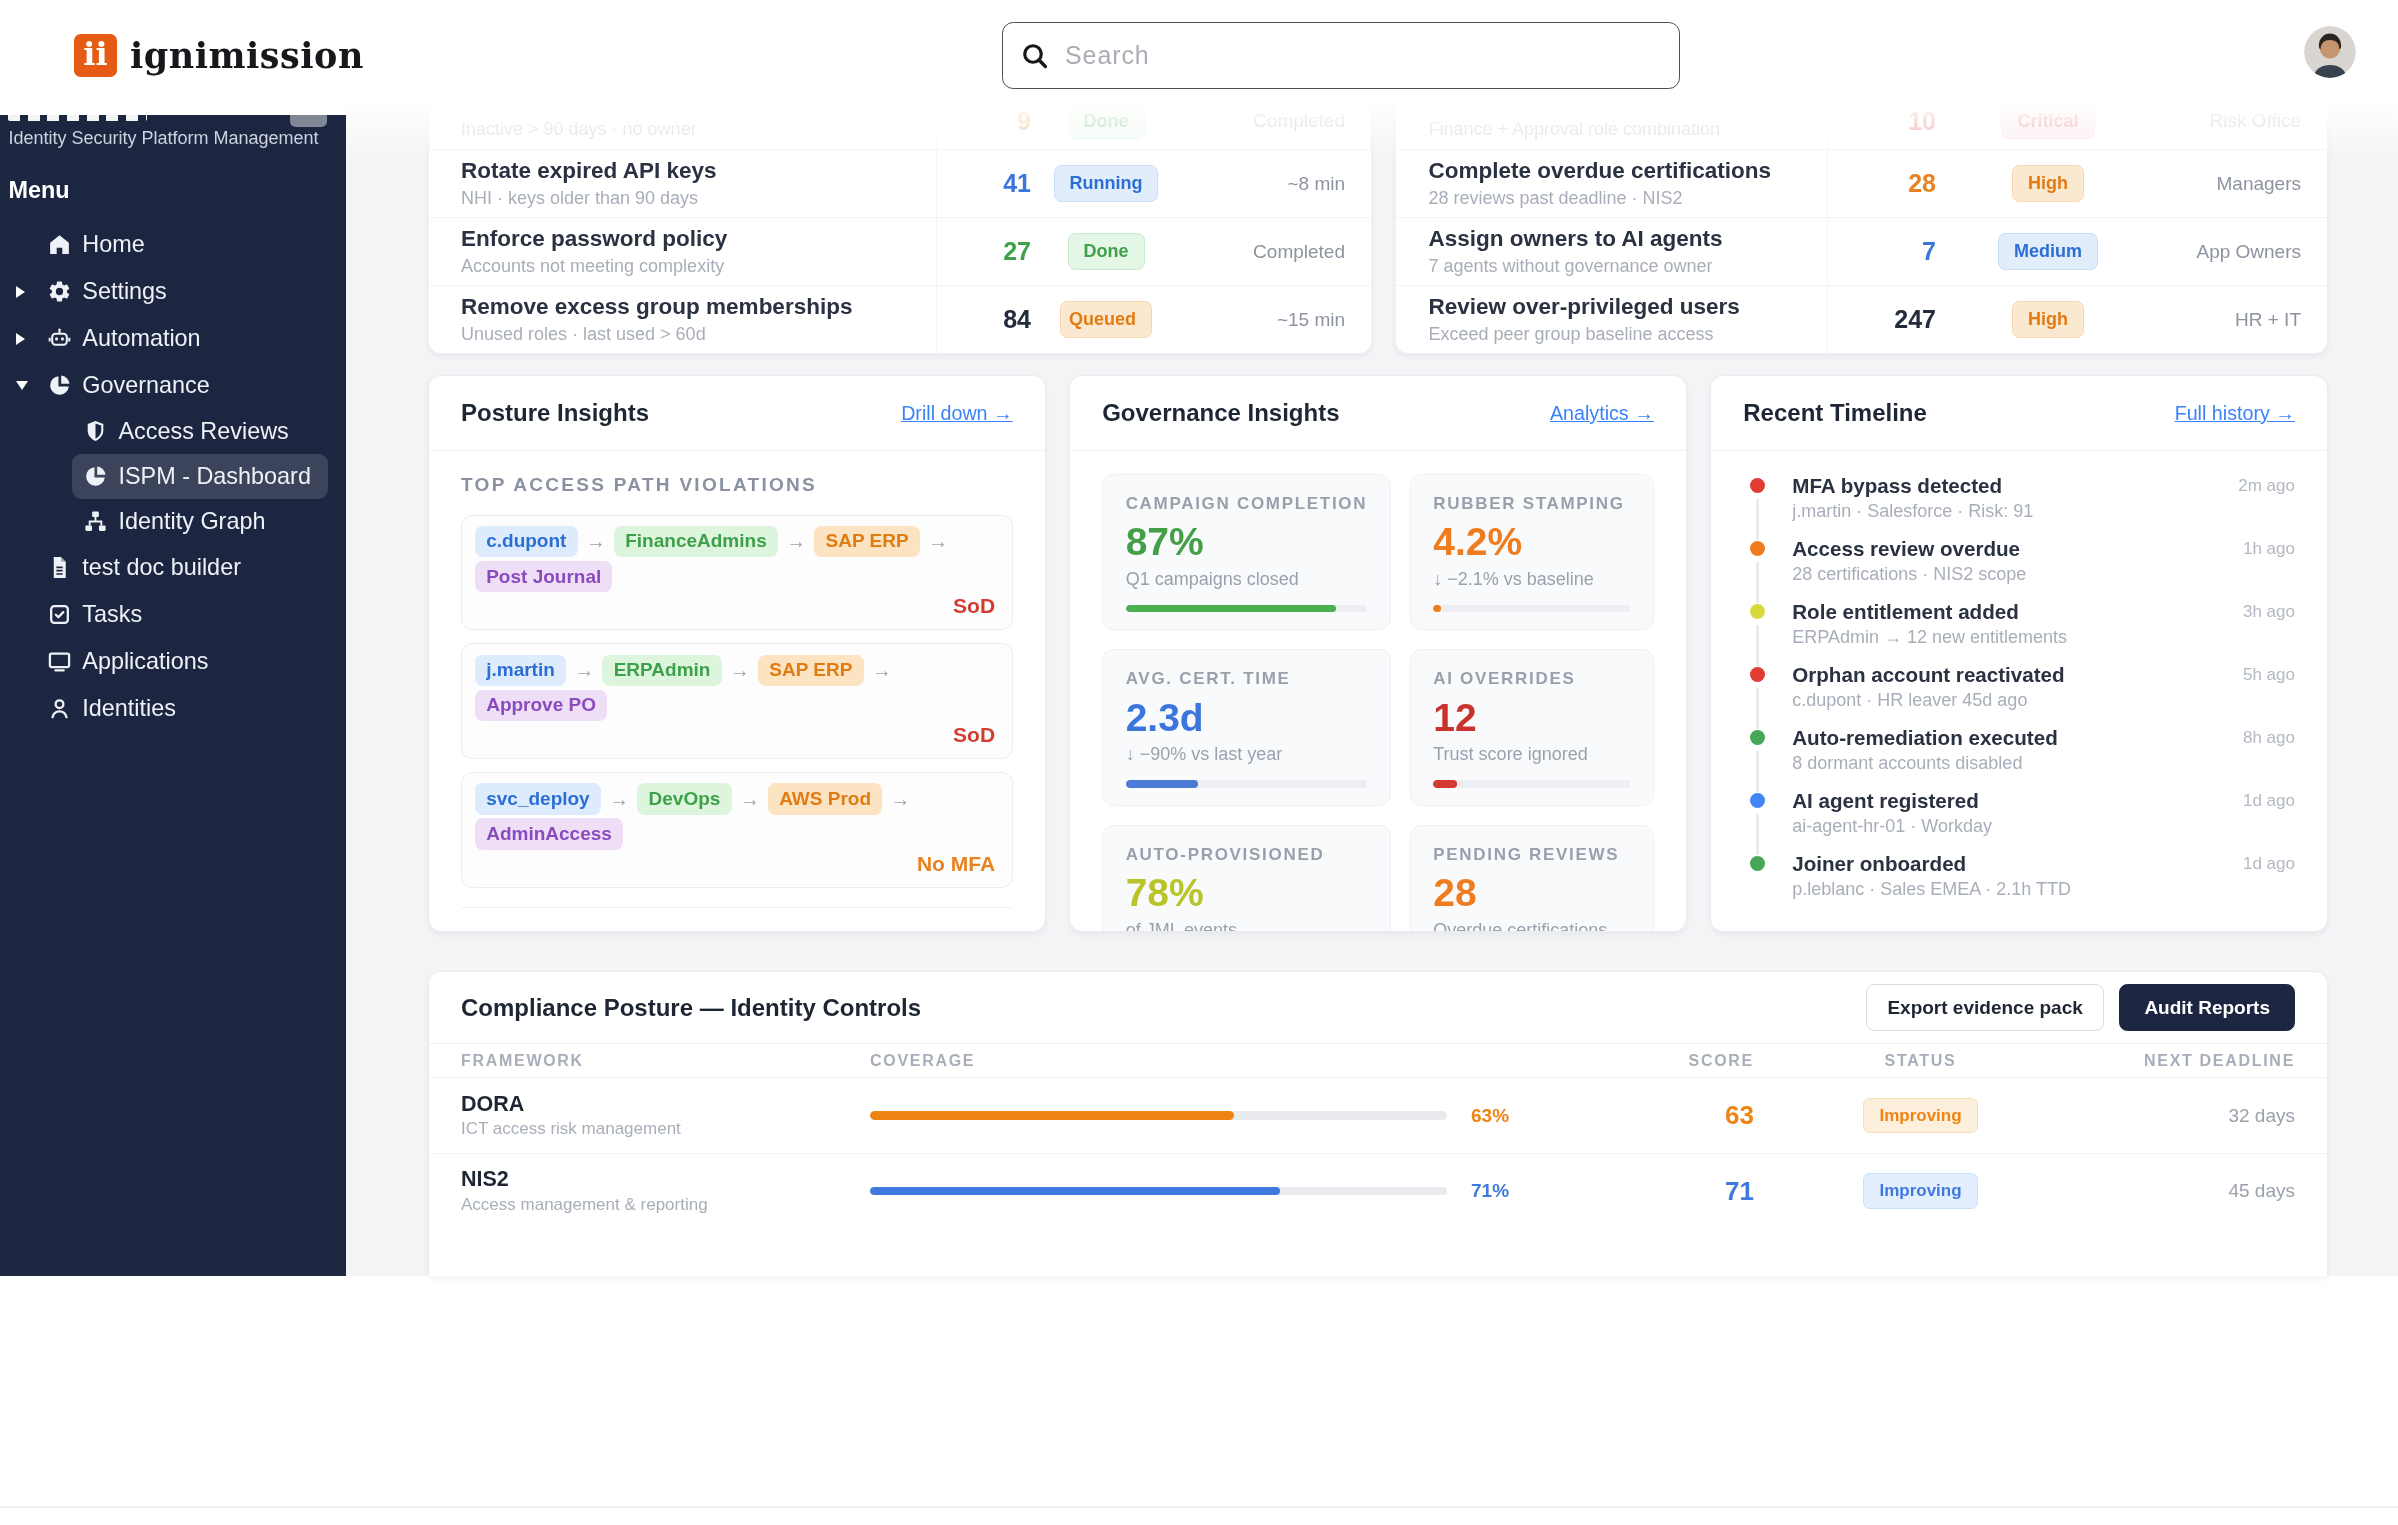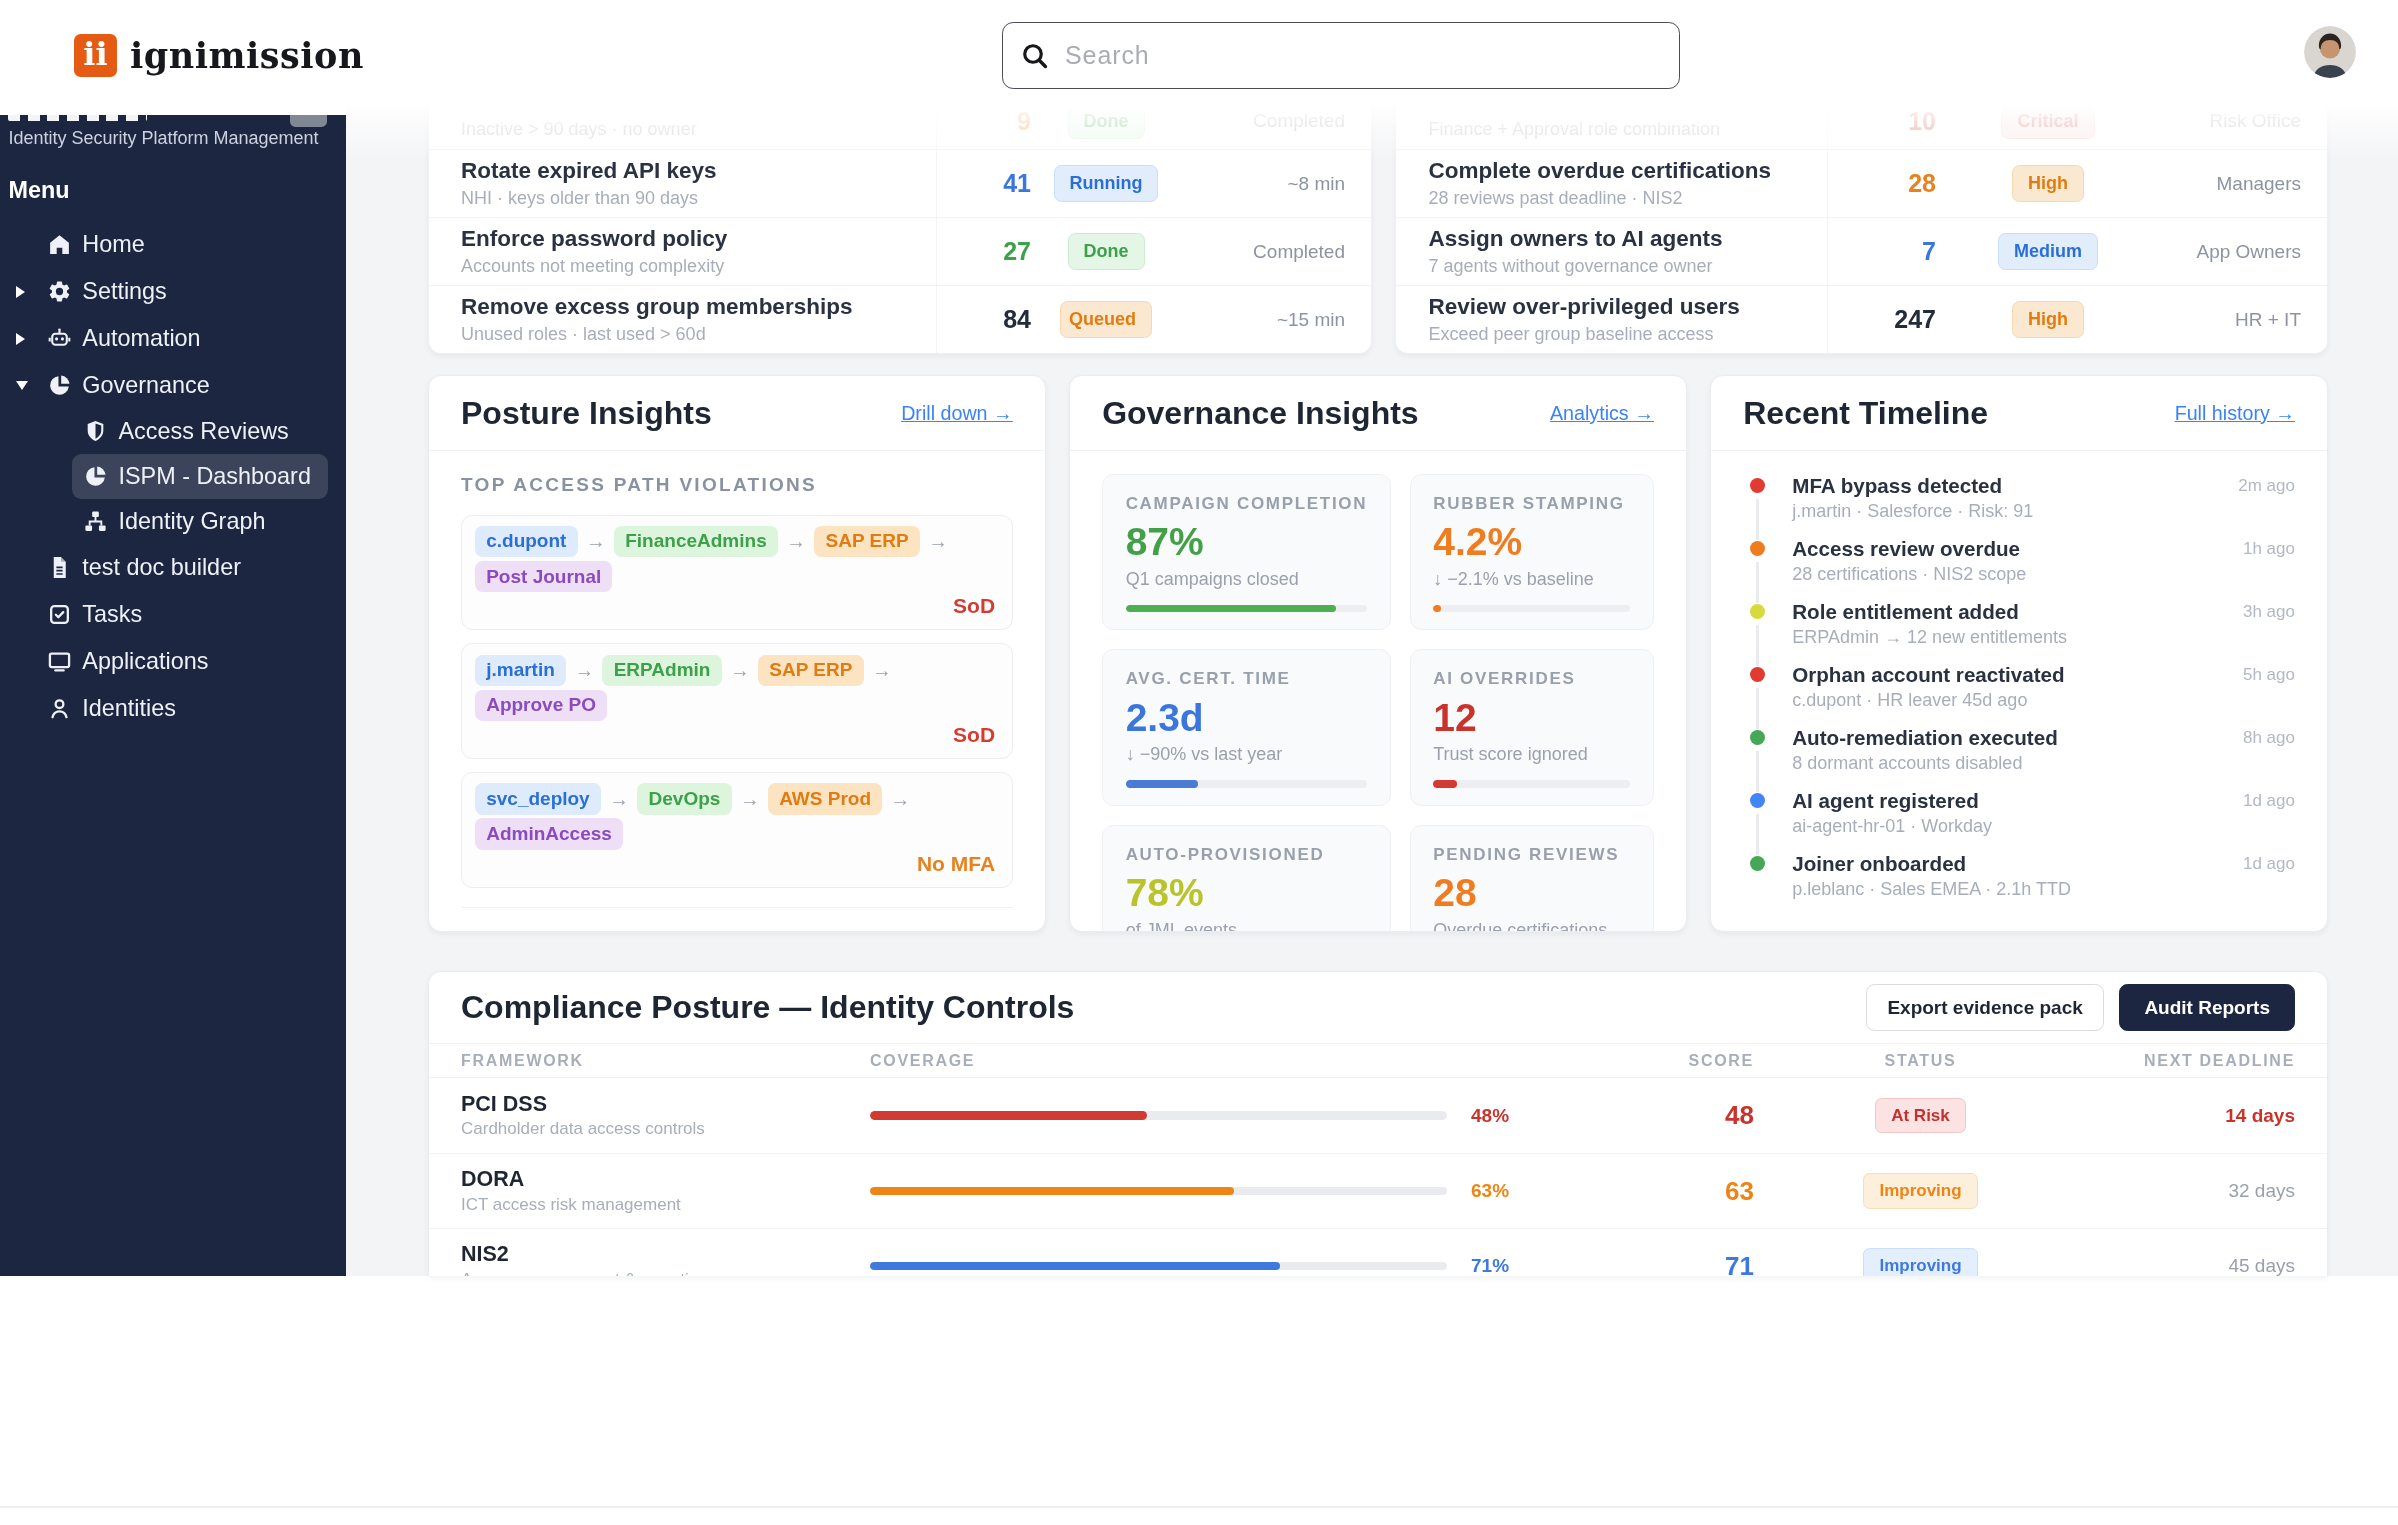--- a/index.html
+++ b/index.html
@@ -65,21 +65,21 @@
   .task-table.left  .t-metrics { width:434px; }
   .task-table.right .t-metrics { width:499px; }
   .task-table.right .t-num { width:108px; }
   .task-table.right .t-right { width:141px; }
 
   
   .mid-row { position:absolute; top:282px; left:82px; width:1900px; height:557px; display:flex; gap:23.4px; }
   .card { background:#fff; border:0.9px solid #ececf0; border-radius:13px; box-shadow:0 2.8px 5.6px rgba(25,35,60,.05); }
   .mid-row .card { flex:1; overflow:hidden; }
   .card-head { display:flex; justify-content:space-between; align-items:center; height:75px; padding:0 32px; border-bottom:0.9px solid #f0f1f4; }
-  .card-title { font-size:32px; font-weight:700; color:#1f2633; }
+  .card-title { font-size:24px; font-weight:700; color:#1f2633; }
   .card-link { font-size:19.7px; color:#3b82f6; text-decoration:underline; cursor:pointer; white-space:nowrap; }
   .card-body { padding:22.5px 32px 0; }
   .sec-label { font-size:19px; font-weight:700; color:#8a92a2; letter-spacing:2.3px; }
 
   
   .vio-box { position:relative; border:0.9px solid #ededf0; background:#fdfdfe; border-radius:11.2px; padding:10.3px 13px 7.5px; margin-top:13px; }
   .vio-box:first-of-type { margin-top:19px; }
   .chips { display:flex; flex-wrap:wrap; align-items:center; row-gap:3.7px; }
   .chip { font-size:19px; font-weight:600; padding:4.7px 11.2px; border-radius:7.5px; white-space:nowrap; }
   .chip-arrow { color:#9aa0ab; font-size:19.7px; margin:0 8.4px; }
@@ -648,37 +648,20 @@
       </div>
       <div class="comp-grid comp-cols">
         <div class="col-h">FRAMEWORK</div>
         <div class="col-h">COVERAGE</div>
         <div class="col-h r">SCORE</div>
         <div class="col-h c">STATUS</div>
         <div class="col-h r">NEXT DEADLINE</div>
       </div>
       <div>
 
-      <div class="comp-grid comp-row">
-            <div>
-              <div class="fw-name">PCI DSS</div>
-              <div class="fw-sub">Cardholder data access controls</div>
-            </div>
-            <div class="cov-cell">
-              <div class="cov-track">
-                <div class="cov-fill" style="width: 48%; background: rgb(210, 59, 51);"></div>
-              </div>
-              <div class="cov-pct" style="color: rgb(200, 52, 44);">48%</div>
-            </div>
-            <div class="score-cell" style="color: rgb(200, 52, 44);">48</div>
-            <div class="status-cell">
-              <span class="pill" style="background: rgb(251, 227, 227); color: rgb(197, 48, 48); border-color: rgb(243, 198, 198);">At Risk</span>
-            </div>
-            <div class="dl-cell" style="color: rgb(200, 52, 44); font-weight: 700;">14 days</div>
-          </div>
           <div class="comp-grid comp-row">
             <div>
               <div class="fw-name">DORA</div>
               <div class="fw-sub">ICT access risk management</div>
             </div>
             <div class="cov-cell">
               <div class="cov-track">
                 <div class="cov-fill" style="width: 63%; background: rgb(238, 132, 19);"></div>
               </div>
               <div class="cov-pct" style="color: rgb(238, 132, 19);">63%</div>

